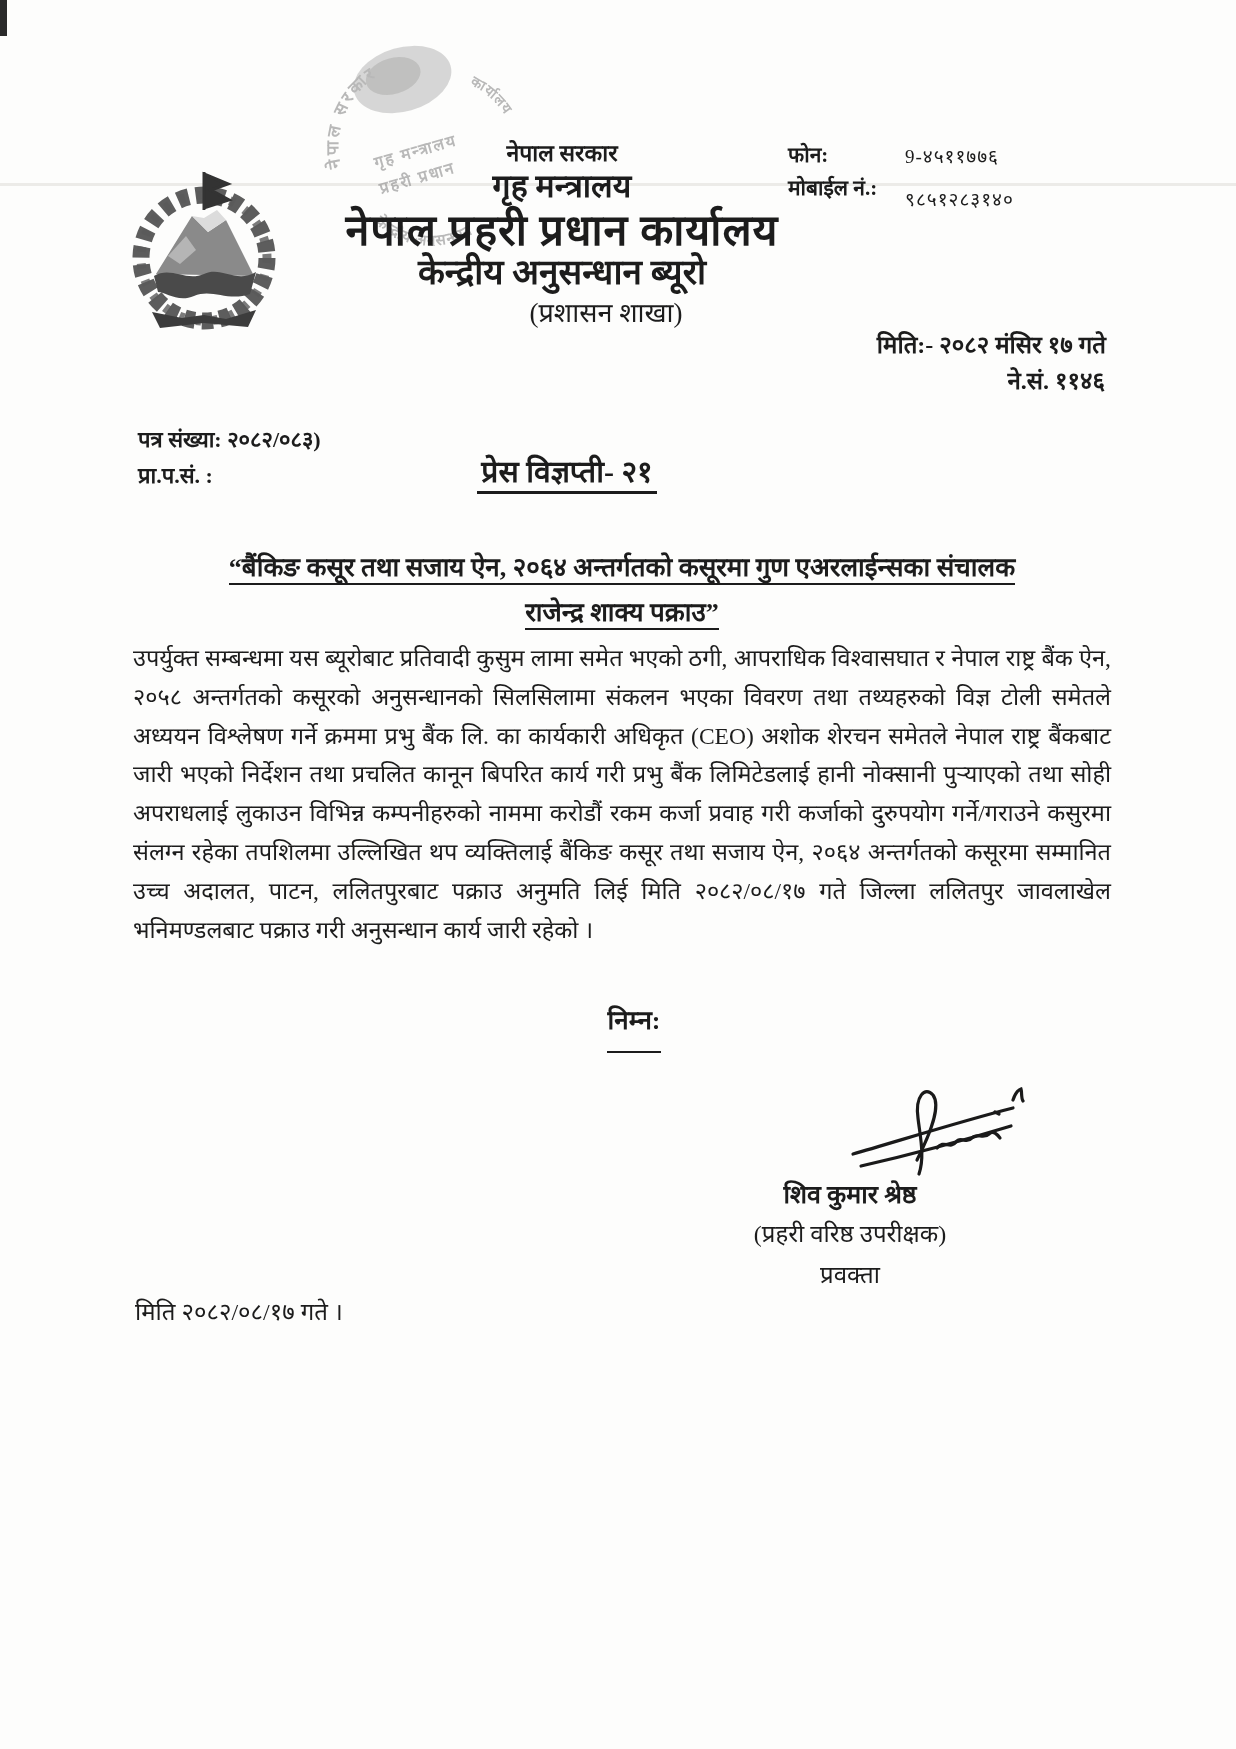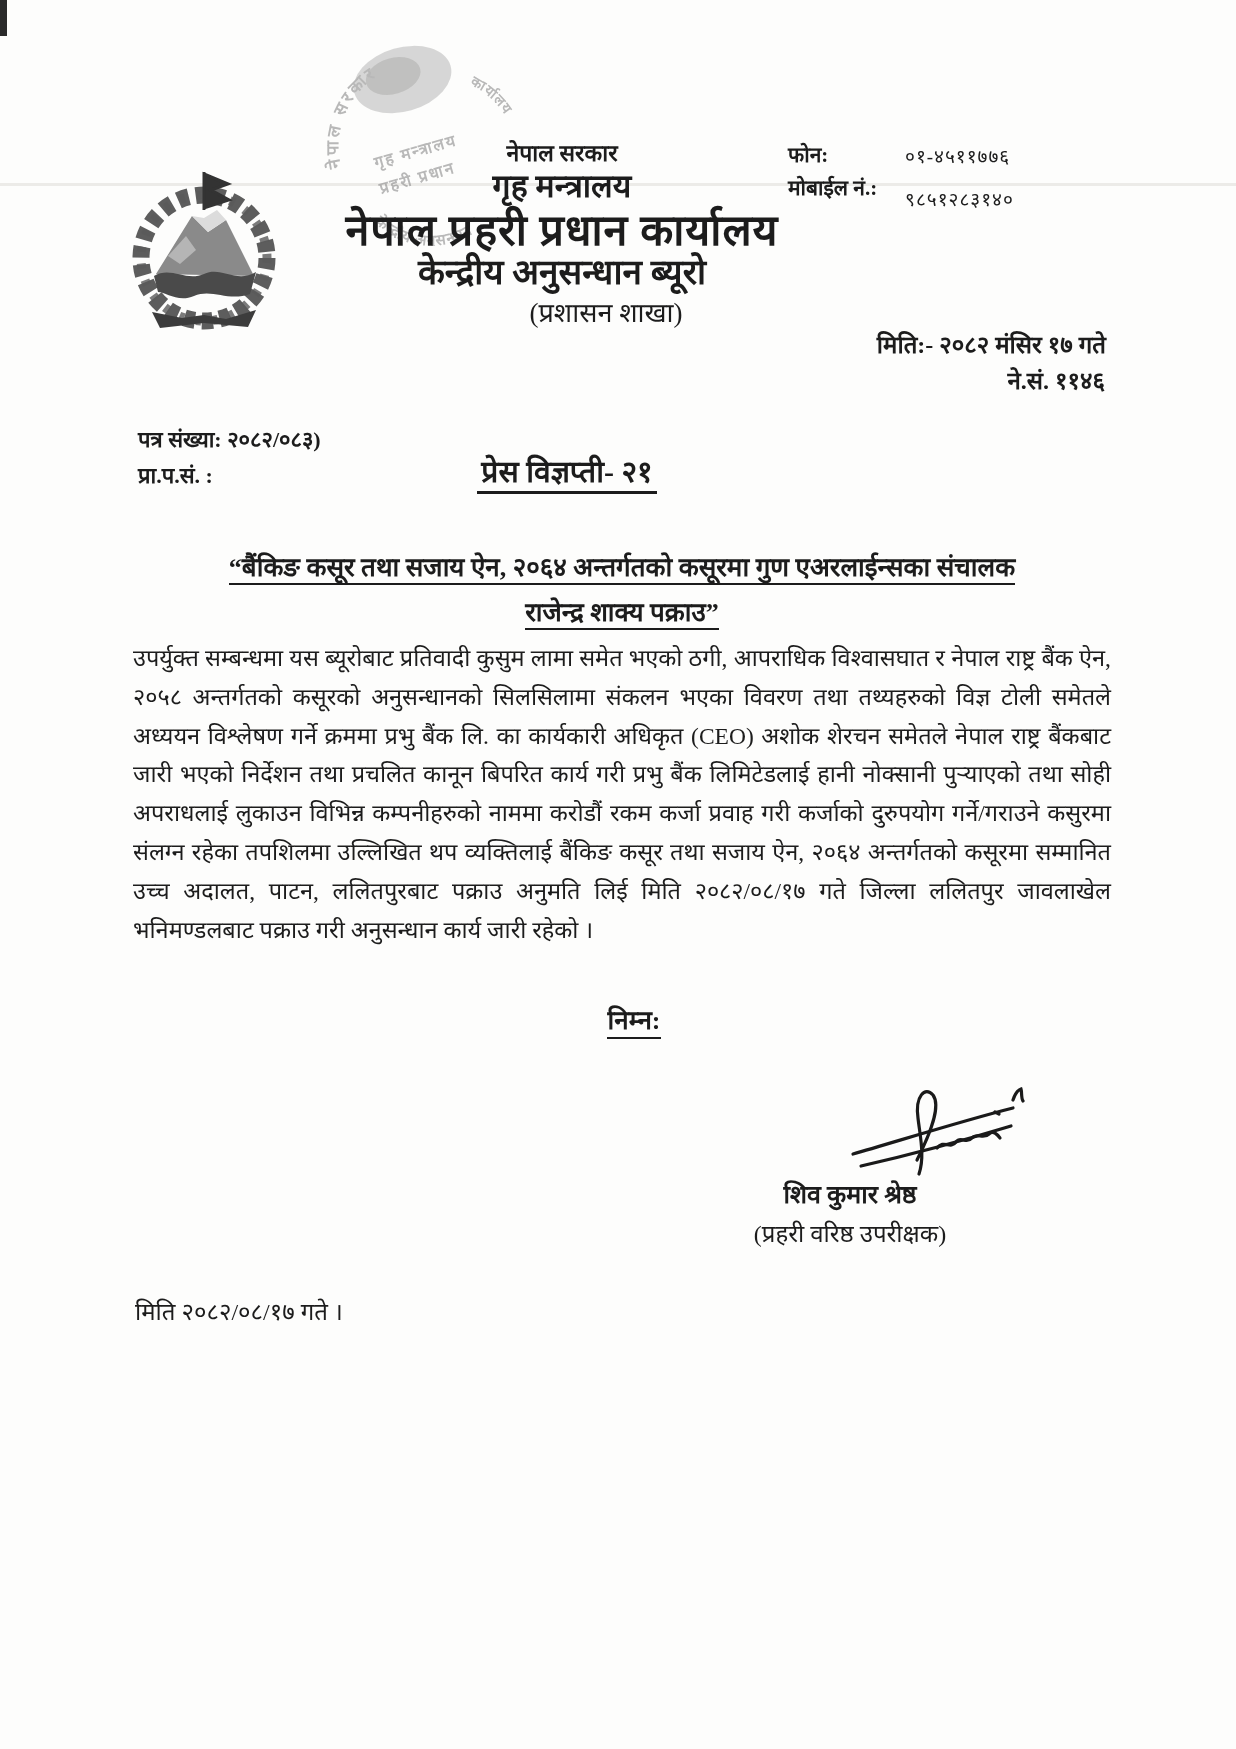--- a/index.html
+++ b/index.html
@@ -27,21 +27,21 @@
   .ns-line{right:131px;top:363px;font-size:24px;font-weight:700;}
   .letter-no{left:138px;top:423px;font-size:22px;font-weight:700;}
   .ref-no{left:138px;top:459px;font-size:22px;font-weight:700;}
   .press-title{left:0;width:1110px;top:450px;text-align:center;font-size:30px;font-weight:700;padding-left:12px;
     }
   .press-title span{border-bottom:3px solid #1c1c1c;padding:0 4px 3px;}
   .headline{left:133px;width:978px;text-align:center;font-weight:700;font-size:26px;line-height:44px;}
   .headline .u{border-bottom:2.5px solid #1c1c1c;padding-bottom:1px;}
   .body-par{left:133px;top:639px;width:978px;font-size:23.5px;line-height:38.8px;text-align:justify;}
   .nimna{left:0;width:1236px;top:1001px;text-align:center;font-size:26px;font-weight:700;}
-  .nimna span{border-bottom:2.5px solid #1c1c1c;padding-bottom:2px;margin-left:32px;}
+  .nimna span{border-bottom:2.5px solid #1c1c1c;padding-bottom:16px;margin-left:32px;}
   .list-item{left:152px;top:1047px;width:980px;font-size:24px;}
   .sig-name{left:700px;width:300px;top:1176px;text-align:center;font-size:25px;font-weight:700;}
   .sig-rank{left:700px;width:300px;top:1216px;text-align:center;font-size:24px;font-weight:400;}
   .sig-role{left:700px;width:300px;top:1257px;text-align:center;font-size:24px;font-weight:400;}
   .sig-contact{left:640px;width:420px;top:1294px;text-align:center;font-size:24px;font-weight:700;}
   .footer-date{left:135px;top:1294px;font-size:24px;font-weight:400;}
 </style>
 </head>
 <body>
 
@@ -88,21 +88,21 @@
     </g>
   </svg>
 
   <div class="abs center-col hdr-gov">नेपाल सरकार</div>
   <div class="abs center-col hdr-min">गृह मन्त्रालय</div>
   <div class="abs center-col hdr-bureau">केन्द्रीय अनुसन्धान ब्यूरो</div>
   <div class="abs center-col hdr-office">नेपाल प्रहरी प्रधान कार्यालय</div>
   <div class="abs center-col hdr-branch">(प्रशासन शाखा)</div>
 
   <div class="abs contact-label" style="left:788px;top:140px;">फोन:</div>
-  <div class="abs contact-value" style="left:905px;top:143px;">०१-४५११७७६</div>
+  <div class="abs contact-value" style="left:905px;top:143px;">9-४५११७७६</div>
   <div class="abs contact-label" style="left:788px;top:173px;">मोबाईल नं.:</div>
   <div class="abs contact-value" style="left:905px;top:176px;margin-top:10px;">९८५१२८३१४०</div>
 
   <div class="abs date-line">मिति:- २०८२ मंसिर १७ गते</div>
   <div class="abs ns-line">ने.सं. ११४६</div>
 
   <div class="abs letter-no">पत्र संख्या: २०८२/०८३)</div>
   <div class="abs ref-no">प्रा.प.सं. :</div>
 
   <div class="abs press-title">
@@ -128,16 +128,17 @@
       <path d="M 16,84 C 60,74 120,58 166,44"></path>
       <path d="M 72,78 C 86,50 96,24 88,13 C 80,4 70,14 73,36 C 75,54 80,74 74,92"></path>
       <path d="M 92,66 c 7,-9 13,2 19,-6 c 5,-7 10,3 16,-4 c 5,-6 11,2 17,-4 c 4,-4 8,0 11,4"></path>
       <path d="M 150,30 l 4,2"></path>
       <path d="M 168,18 c 2,-6 5,-10 8,-11 c 1,3 0,9 2,12"></path>
     </g>
   </svg>
 
   <div class="abs sig-name">शिव कुमार श्रेष्ठ</div>
   <div class="abs sig-rank">(प्रहरी वरिष्ठ उपरीक्षक)</div>
+  <div class="abs sig-role">प्रवक्ता</div>
 
   <div class="abs footer-date">मिति २०८२/०८/१७ गते ।</div>
 
 </div>
 
 </body></html>

